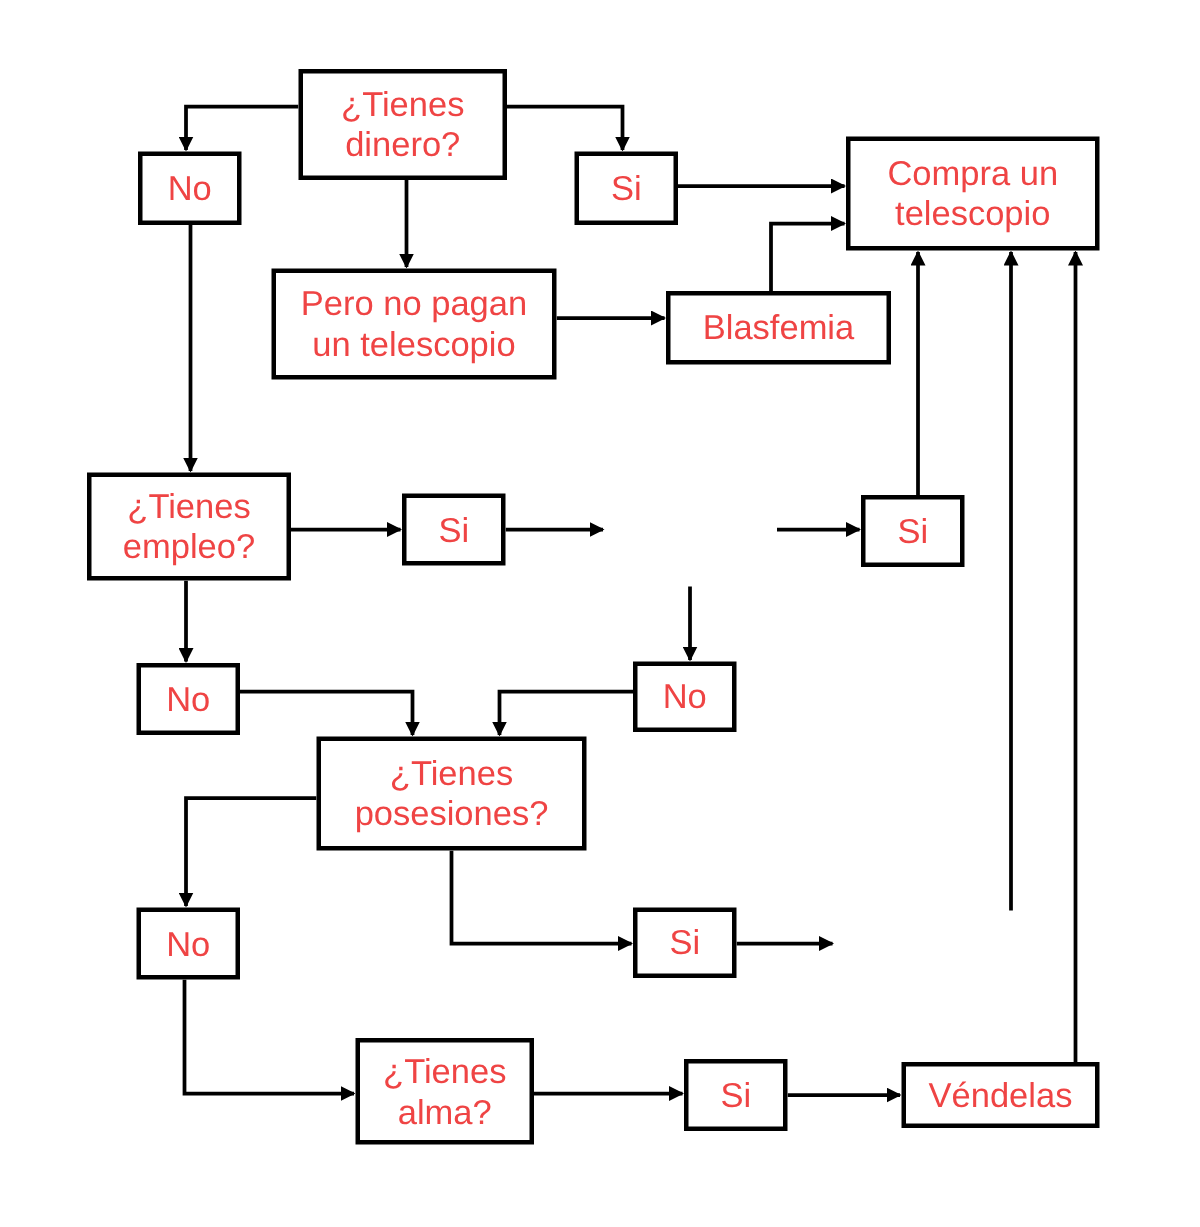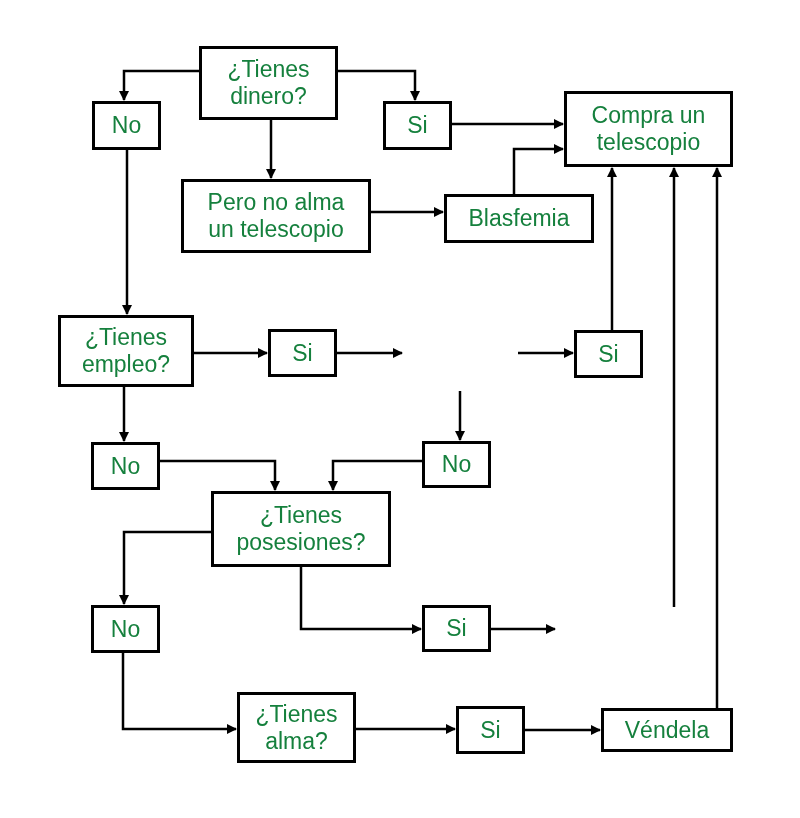--- a/index.html
+++ b/index.html
@@ -10,21 +10,21 @@
     box-sizing: border-box;
     border: 3px solid #000;
     background: #fff;
     display: flex;
     align-items: center;
     justify-content: center;
     text-align: center;
     font-family: "Liberation Sans", "DejaVu Sans", sans-serif;
     font-size: 23px;
     line-height: 27px;
-    color: #15803d;
+    color: #ef4444;
     white-space: pre-line;
     padding: 0 4px;
   }
   svg#edges { position: absolute; left: 0; top: 0; }
 </style>
 </head>
 <body>
 
 <div id="canvas">
   <svg id="edges" width="800" height="818">
@@ -55,35 +55,35 @@
       <polyline points="123,653 123,729 236,729" fill="none" stroke="#000000" stroke-width="2.5" marker-end="url(#ah)"></polyline>
       <polyline points="356,729 455,729" fill="none" stroke="#000000" stroke-width="2.5" marker-end="url(#ah)"></polyline>
       <polyline points="525,730 600,730" fill="none" stroke="#000000" stroke-width="2.5" marker-end="url(#ah)"></polyline>
       <polyline points="717,708 717,168" fill="none" stroke="#000000" stroke-width="2.5" marker-end="url(#ah)"></polyline>
     </svg>
 
   <div class="node" style="left:199px;top:46px;width:139px;height:74px;">¿Tienes
 dinero?</div>
   <div class="node" style="left:92px;top:101px;width:69px;height:49px;">No</div>
   <div class="node" style="left:383px;top:101px;width:69px;height:49px;">Si</div>
-  <div class="node" style="left:181px;top:179px;width:190px;height:74px;">Pero no alma
+  <div class="node" style="left:181px;top:179px;width:190px;height:74px;">Pero no pagan
 un telescopio</div>
   <div class="node" style="left:564px;top:91px;width:169px;height:76px;">Compra un
 telescopio</div>
   <div class="node" style="left:444px;top:194px;width:150px;height:49px;">Blasfemia</div>
 
   <div class="node" style="left:58px;top:315px;width:136px;height:72px;">¿Tienes
 empleo?</div>
   <div class="node" style="left:268px;top:329px;width:69px;height:48px;">Si</div>
   <div class="node" style="left:574px;top:330px;width:69px;height:48px;">Si</div>
   <div class="node" style="left:91px;top:442px;width:69px;height:48px;">No</div>
   <div class="node" style="left:422px;top:441px;width:69px;height:47px;">No</div>
 
   <div class="node" style="left:211px;top:491px;width:180px;height:76px;">¿Tienes
 posesiones?</div>
   <div class="node" style="left:91px;top:605px;width:69px;height:48px;">No</div>
   <div class="node" style="left:422px;top:605px;width:69px;height:47px;">Si</div>
 
   <div class="node" style="left:237px;top:692px;width:119px;height:71px;">¿Tienes
 alma?</div>
   <div class="node" style="left:456px;top:706px;width:69px;height:48px;">Si</div>
-  <div class="node" style="left:601px;top:708px;width:132px;height:44px;">Véndela</div>
+  <div class="node" style="left:601px;top:708px;width:132px;height:44px;">Véndelas</div>
 </div>
 
 </body></html>

